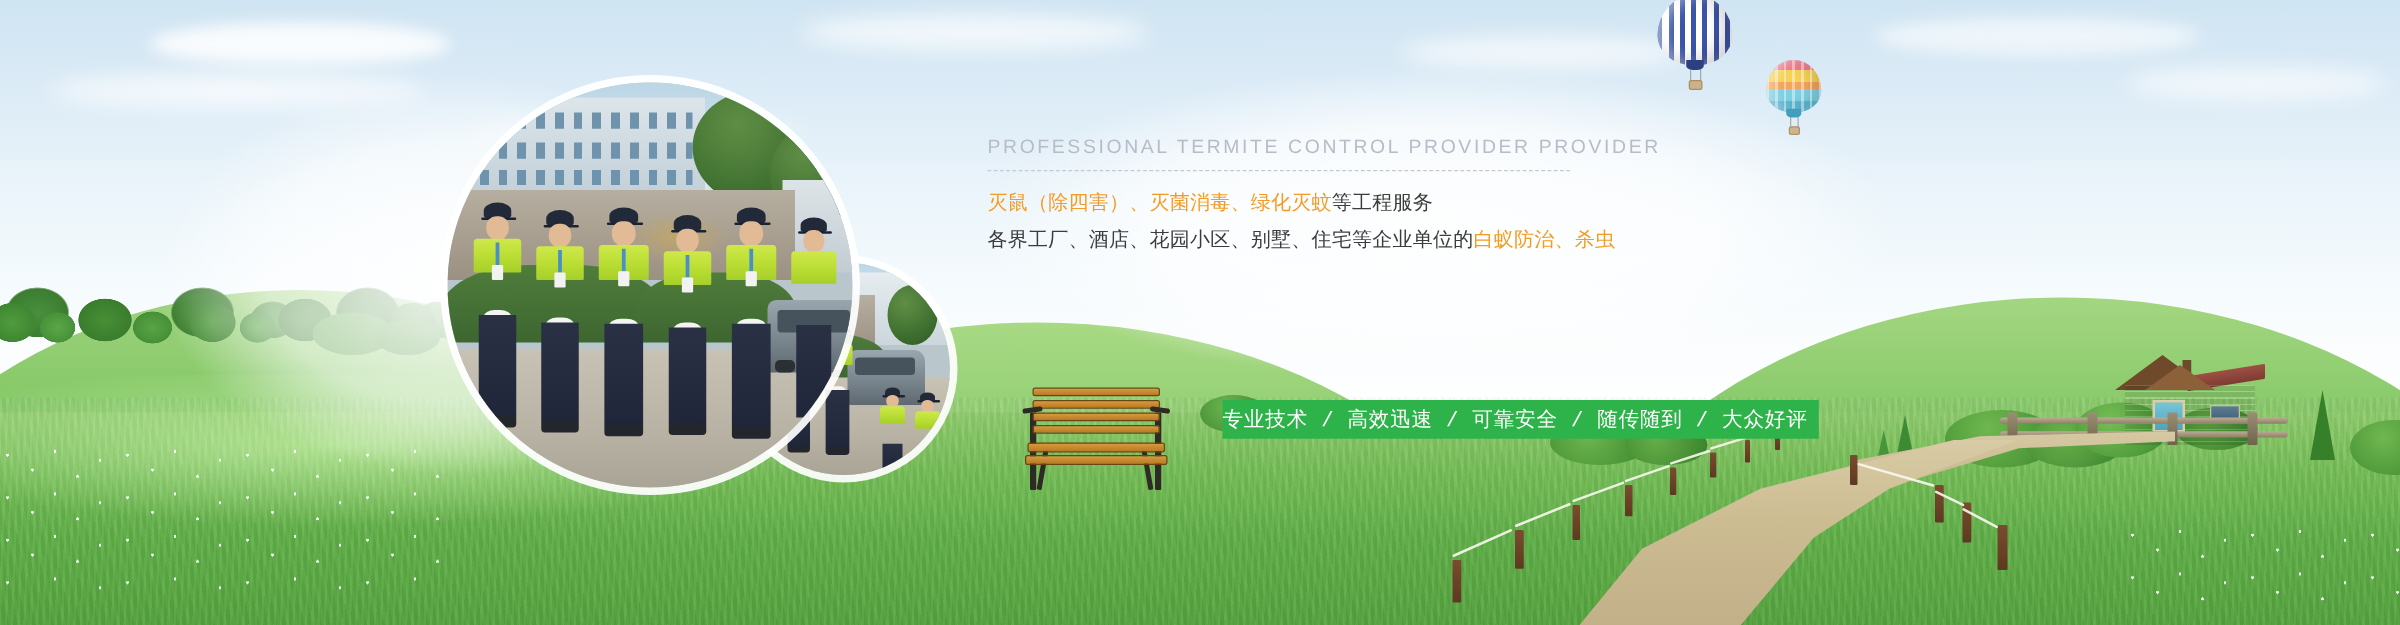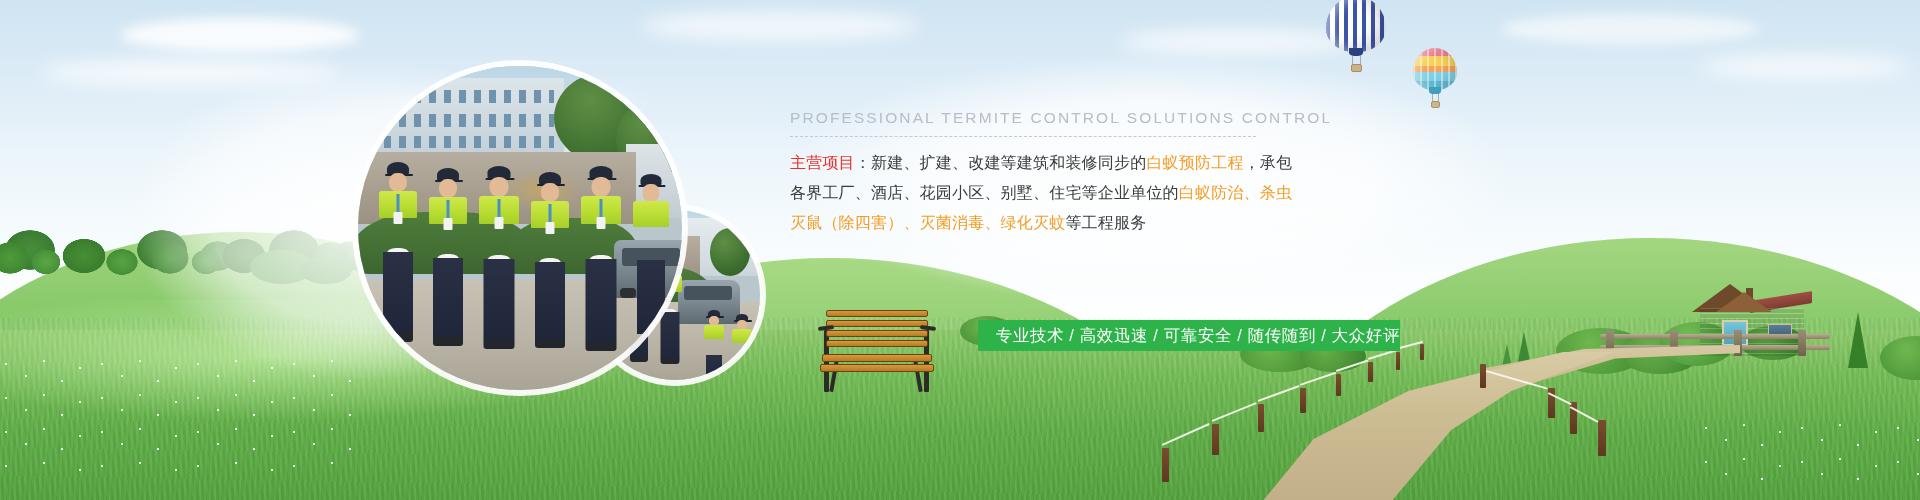--- a/index.html
+++ b/index.html
@@ -416,25 +416,26 @@
     color:#3c3c3c;
     letter-spacing:0.2px;
   }
   .txt-red    { color:#e8312a; }
   .txt-orange { color:#f49b23; }
   .txt-dark   { color:#3c3c3c; }
 
   #tagline-bar {
     position:absolute;
     left:188px; top:216px;
-    width:422px; height:31px;
+    width:477px; height:31px;
     background:#2db34a;
     display:flex;
     align-items:center;
-    justify-content:flex-end;
+    justify-content:flex-start;
+    font-family:Liberation Mono, monospace;
   }
   #tagline-text {
     color:#ffffff;
     font-size:16.5px;
     letter-spacing:0.6px;
     white-space:nowrap;
   }
 
   
   #text-veil {
@@ -727,34 +728,31 @@
       <div class="torso" style="top:27px; width:40px; height:58px; z-index:-1;"></div>
       <div class="legs" style="top:86px; width:28px; height:74px;"></div>
     </div>
   </div>
 
   <div id="text-veil"></div>
 
   <div id="text-block">
 
 
-    <div id="title-en">PROFESSIONAL TERMITE CONTROL SOLUTIONS CONTROL</div>
+    <div id="title-en">PROFESSIONAL TERMITE CONTROL PROVIDER PROVIDER</div>
 
     <div id="divider"></div>
 
     <div id="desc">
       <div>
-        <span class="txt-red">主营项目</span><span class="txt-dark">：</span><span class="txt-dark">新建、扩建、改建等建筑和装修同步的</span><span class="txt-orange">白蚁预防工程</span><span class="txt-dark">，承包</span>
+        <span class="txt-orange">灭鼠（除四害）、灭菌消毒、绿化灭蚊</span><span class="txt-dark">等工程服务</span>
       </div>
       <div>
         <span class="txt-dark">各界工厂、酒店、花园小区、别墅、住宅等企业单位的</span><span class="txt-orange">白蚁防治、杀虫</span>
       </div>
-      <div>
-        <span class="txt-orange">灭鼠（除四害）、灭菌消毒、绿化灭蚊</span><span class="txt-dark">等工程服务</span>
-      </div>
     </div>
 
     <div id="tagline-bar">
       <span id="tagline-text">专业技术 / 高效迅速 / 可靠安全 / 随传随到 / 大众好评</span>
     </div>
 
   </div>
 
 </div>
 

